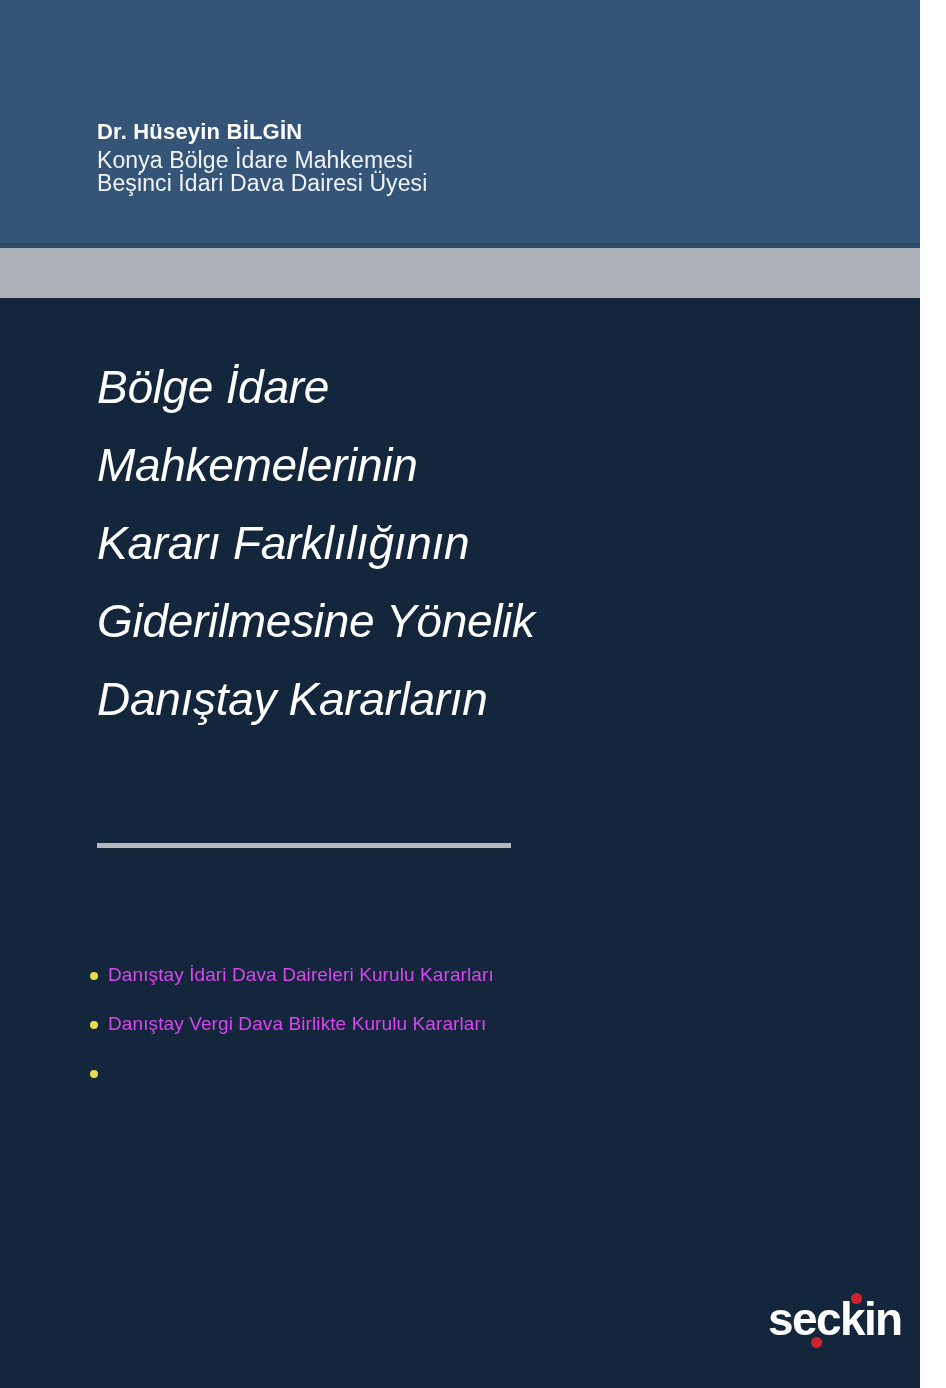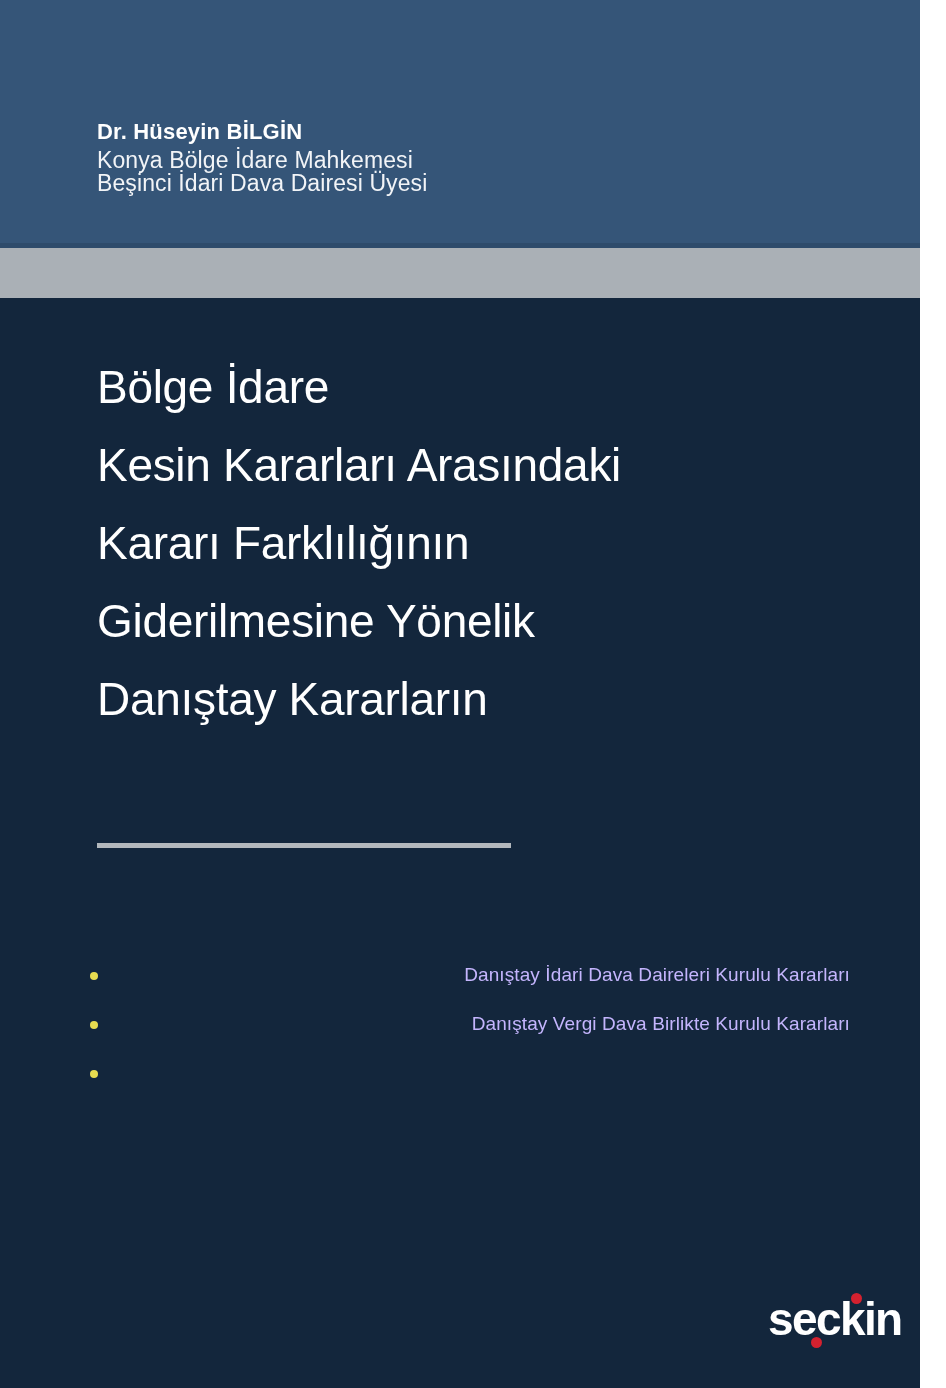--- a/index.html
+++ b/index.html
@@ -78,20 +78,21 @@
     height: 1090px;
     background: #13263c;
   }
 
   
   .title-block {
     position: absolute;
     left: 97px;
     top: 348px;
     width: 760px;
+    font-style: italic;
   }
   .title-line {
     font-size: 46px;
     font-weight: 300;
     color: #ffffff;
     line-height: 78px;
     letter-spacing: -0.3px;
     white-space: nowrap;
   }
 
@@ -115,24 +116,23 @@
     margin: 0;
     padding: 0;
   }
   .feature-item {
     position: relative;
     padding-left: 18px;
     height: 49px;
     line-height: 34px;
     font-size: 19px;
     font-weight: 400;
-    color: #c4b5fd;
+    color: #d946ef;
     letter-spacing: 0.1px;
     white-space: nowrap;
-    text-align: right;
   }
   .feature-bullet {
     position: absolute;
     left: 0;
     top: 14px;
     width: 8px;
     height: 8px;
     border-radius: 50%;
     background: #e8dc50;
   }
@@ -188,21 +188,21 @@
     <div class="author-affil-line">Konya Bölge İdare Mahkemesi</div>
     <div class="author-affil-line">Beşinci İdari Dava Dairesi Üyesi</div>
   </div>
 
   <div class="gray-band"></div>
 
   <div class="body-area"></div>
 
   <div class="title-block">
     <div class="title-line">Bölge İdare</div>
-    <div class="title-line">Kesin Kararları Arasındaki</div>
+    <div class="title-line">Mahkemelerinin</div>
     <div class="title-line">Kararı Farklılığının</div>
     <div class="title-line">Giderilmesine Yönelik</div>
     <div class="title-line">Danıştay Kararların</div>
   </div>
 
   <div class="title-rule"></div>
 
   <ul class="feature-list">
     <li class="feature-item">
       <span class="feature-bullet"></span>

